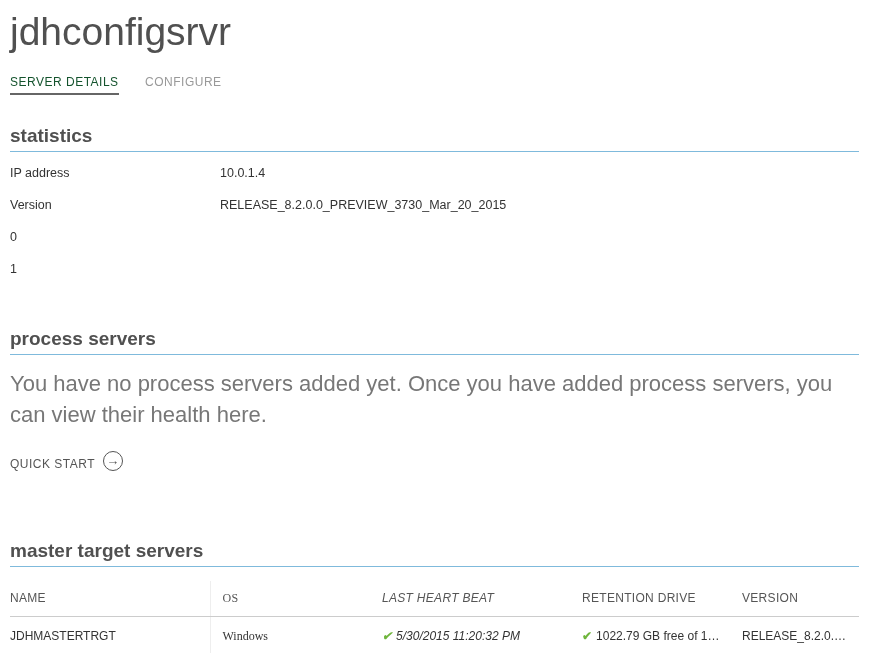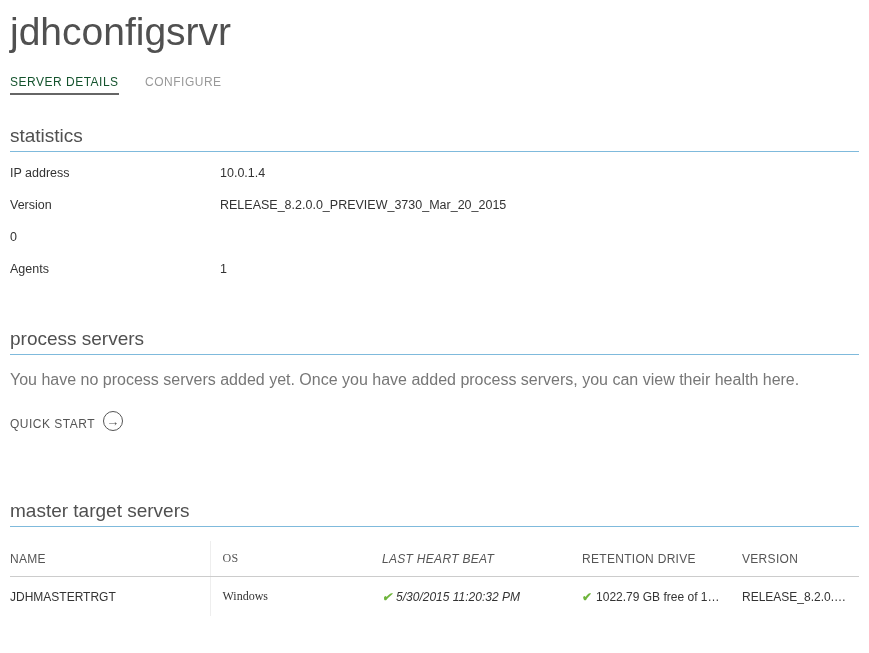--- a/index.html
+++ b/index.html
@@ -28,37 +28,37 @@
     padding-bottom: 4px;
     color: #999;
     cursor: pointer;
   }
   .tab.active {
     color: #14532d;
     border-bottom: 2px solid #666;
   }
   .section-header {
     font-size: 19px;
-    font-weight: 400;
+    font-weight: 700;
     color: #505050;
     border-bottom: 1px solid #7fbadc;
     padding-bottom: 4px;
     margin-bottom: 14px;
   }
   .stats-row {
     display: flex;
     font-size: 12.5px;
     margin-bottom: 18px;
     color: #333;
   }
   .stats-label { width: 210px; }
   .stats-value { }
   .section-gap { height: 34px; }
   .empty-msg {
-    font-size: 16px;
+    font-size: 22px;
     font-weight: 300;
     color: #777;
     line-height: 1.4;
     margin: 14px 0 20px 0;
   }
   .quick-start {
     display: inline-flex;
     align-items: flex-end;
     font-size: 12px;
     letter-spacing: 0.5px;
@@ -132,21 +132,20 @@
   <div class="stats-value">10.0.1.4</div>
 </div>
 <div class="stats-row">
   <div class="stats-label">Version</div>
   <div class="stats-value">RELEASE_8.2.0.0_PREVIEW_3730_Mar_20_2015</div>
 </div>
 <div class="stats-row">
   <div class="stats-value">0</div>
 </div>
 <div class="stats-row">
-  <div class="stats-label">Agents</div>
   <div class="stats-value">1</div>
 </div>
 
 <div class="section-gap"></div>
 
 
 <div class="section-header">process servers</div>
 <div class="empty-msg">You have no process servers added yet. Once you have added process servers, you can view their health here.</div>
 <div class="quick-start">
   <span>QUICK START</span>

